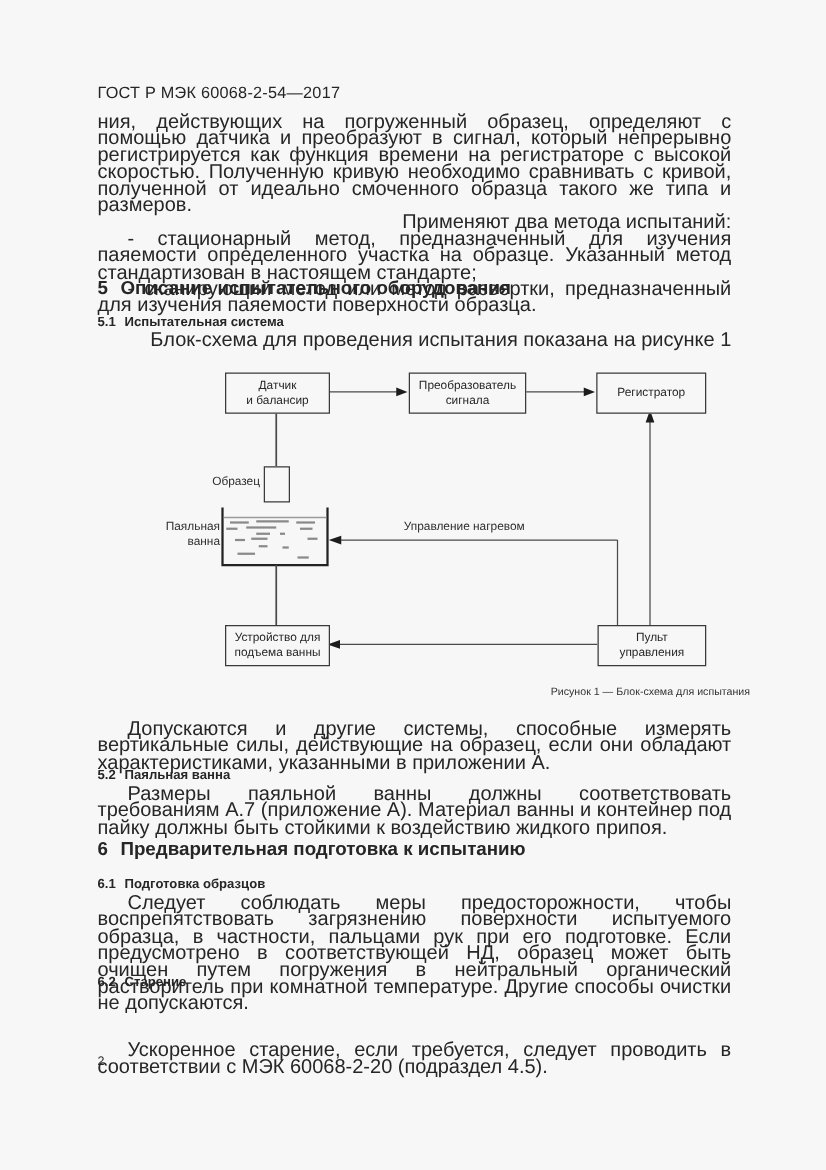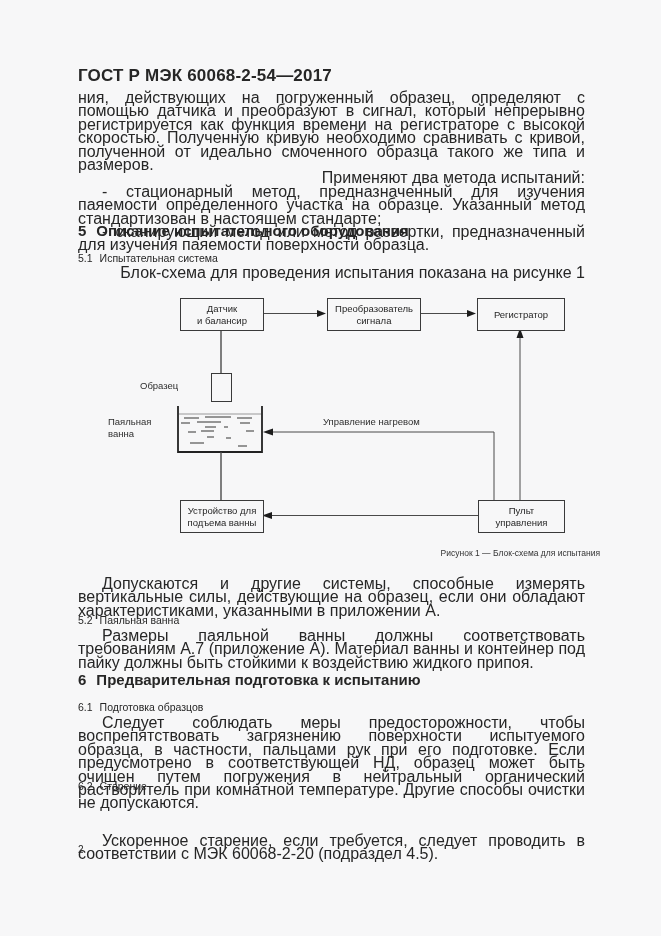--- a/index.html
+++ b/index.html
@@ -2,39 +2,39 @@
 <html><head>
 <meta charset="utf-8">
 <style>
   html,body{margin:0;padding:0}
   body{
     width:661px;height:936px;position:relative;overflow:hidden;
     background:#f7f7f8;color:#262626;
     font-family:"Liberation Sans","DejaVu Sans",sans-serif;
   }
   .abs{position:absolute}
-  .doc-header{font-size:17px;font-weight:bold;letter-spacing:.2px}
+  .doc-header{font-size:13px;font-weight:normal;letter-spacing:.2px}
   .col{width:507px}
   p.body{font-size:16px;line-height:13.4px;margin:0;text-align:justify}
   p.noj{text-align:right}
   .indent{text-indent:24px}
   .sec-h{font-size:15px;font-weight:bold;margin:0}
-  .sub-h{font-size:10.5px;font-weight:normal;margin:0}
+  .sub-h{font-size:10.5px;font-weight:bold;margin:0}
   .sec-h .num{margin-right:10px}
   .sub-h .num{margin-right:7px}
   
   #figure-area{position:absolute;left:0;top:290px;width:526px;height:250px}
   #figure-area svg{position:absolute;left:0;top:0}
   .dbox{
     position:absolute;border:1px solid #3a3a3a;background:#f7f7f8;
     display:flex;align-items:center;justify-content:center;text-align:center;
     font-size:9.5px;line-height:11.5px;white-space:pre-line;
   }
   .dlabel{position:absolute;font-size:9.5px;line-height:12px;white-space:pre-line;color:#2e2e2e}
-  .dlabel.right{}
+  .dlabel.right{text-align:right}
   .fig-caption{font-size:8.5px;color:#333;text-align:right}
   .pagenum{font-size:10px}
 </style>
 </head>
 <body>
 
 <div class="abs doc-header" style="left:78px;top:66px">ГОСТ Р МЭК 60068-2-54—2017</div>
 
 <div class="abs col" style="left:78px;top:91px">
   <p class="body">ния, действующих на погруженный образец, определяют с помощью датчика и преобразуют в сигнал, который непрерывно регистрируется как функция времени на регистраторе с высокой скоростью. Полученную кривую необходимо сравнивать с кривой, полученной от идеально смоченного образца такого же типа и размеров.</p>

